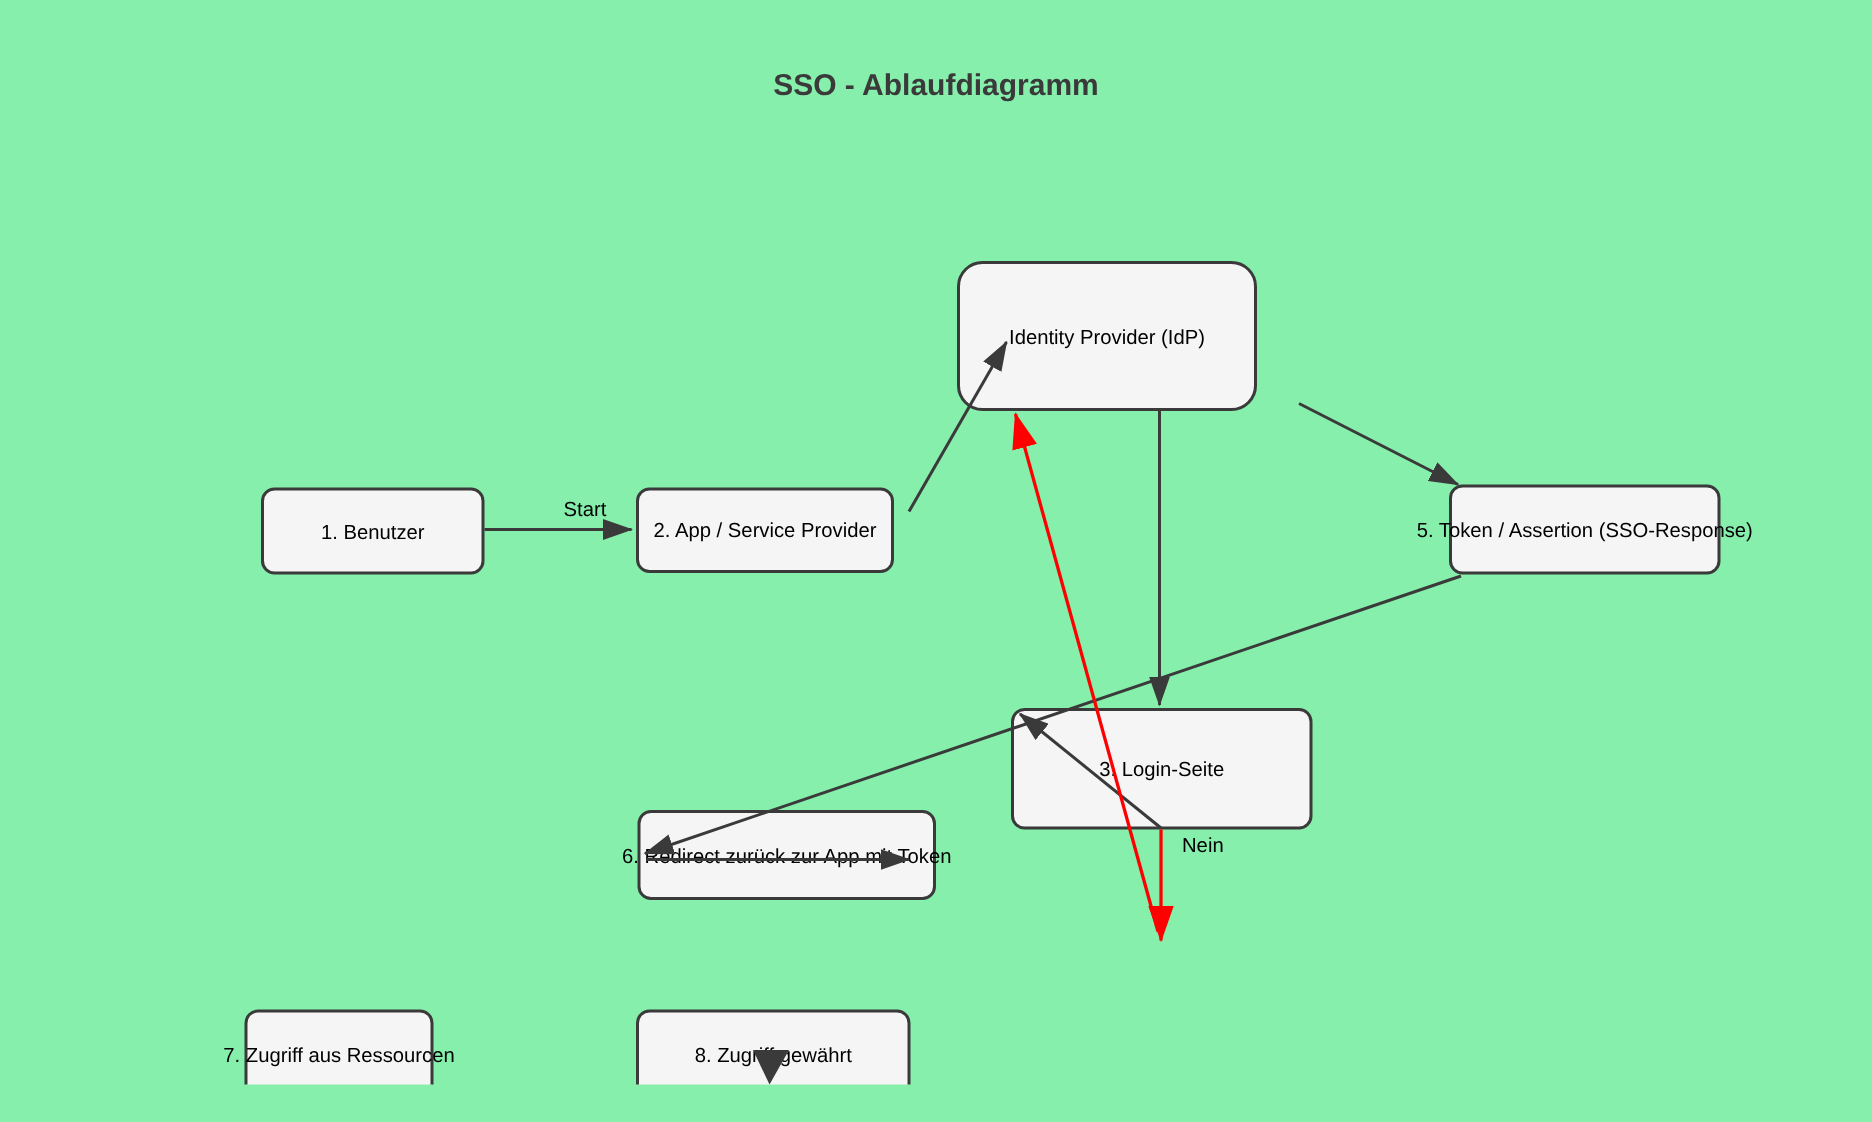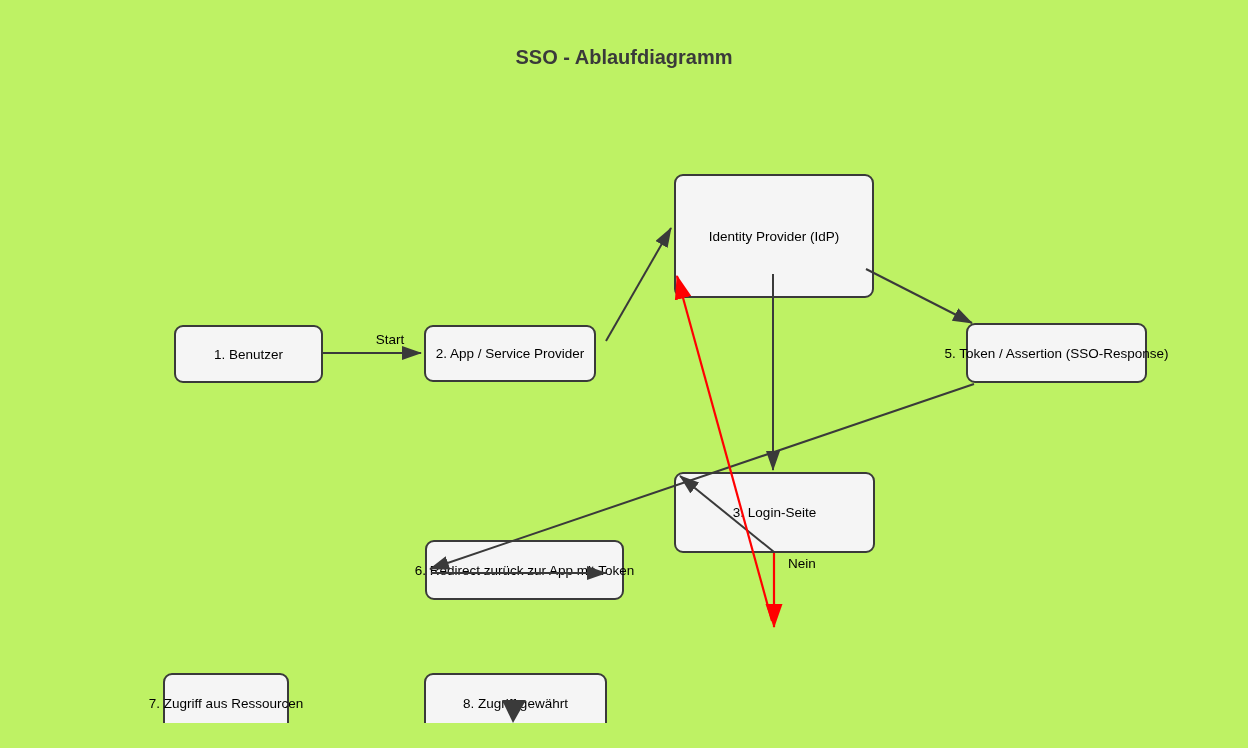--- a/index.html
+++ b/index.html
@@ -1,20 +1,20 @@
 <!DOCTYPE html>
 <html><head>
 <meta charset="utf-8">
 <style>
   html, body { margin: 0; padding: 0; background: #ffffff; }
   .canvas {
     position: relative;
     width: 1248px;
     height: 748px;
-    background: #bef264;
+    background: #86efac;
     overflow: hidden;
     font-family: "Liberation Sans", sans-serif;
   }
   .diagram-title {
     position: absolute;
     top: 46px;
     left: 0;
     width: 100%;
     text-align: center;
     font-size: 20px;
@@ -39,21 +39,21 @@
     align-items: center;
     justify-content: center;
     font-size: 13.5px;
     color: #000000;
     white-space: nowrap;
     box-sizing: border-box;
     z-index: 1;
   }
   .n-benutzer   { left: 174px; top: 325px; width: 149px; height: 58px; }
   .n-app        { left: 424px; top: 325px; width: 172px; height: 57px; }
-  .n-idp        { left: 674px; top: 174px; width: 200px; height: 124px; }
+  .n-idp        { left: 638px; top: 174px; width: 200px; height: 100px; border-radius: 17px; }
   .n-token      { left: 966px; top: 323px; width: 181px; height: 60px; align-items: center; }
   .n-login      { left: 674px; top: 472px; width: 201px; height: 81px; }
   .n-redirect   { left: 425px; top: 540px; width: 199px; height: 60px; }
   .n-ressourcen { left: 163px; top: 673px; width: 126px; height: 60px; }
   .n-gewaehrt   { left: 424px; top: 673px; width: 183px; height: 60px; }
 
   .edges-svg {
     position: absolute;
     left: 0; top: 0;
     z-index: 2;

